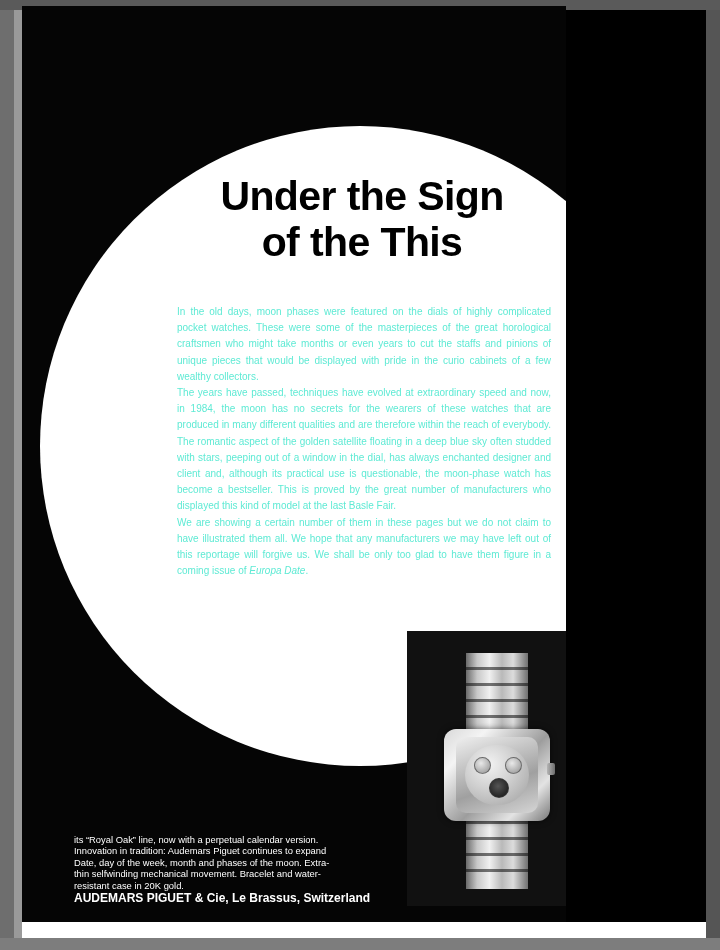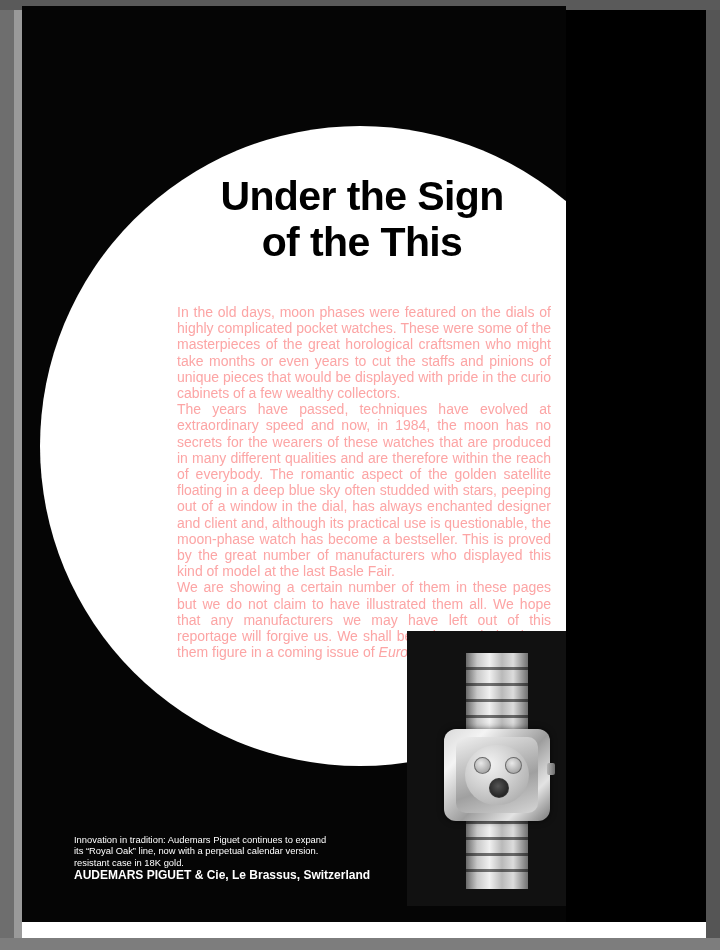--- a/index.html
+++ b/index.html
@@ -87,22 +87,22 @@
     line-height: 1.12;
     letter-spacing: -0.6px;
   }
   .headline .l2 { display: block; }
 
   .body-text {
     position: absolute;
     left: 155px;
     top: 298px;
     width: 374px;
-    color: #fca5a5;
-    font-size: 14px;
+    color: #5eead4;
+    font-size: 10px;
     line-height: 16.2px;
     text-align: justify;
   }
   .body-text p { margin: 0; }
   .body-text em { font-style: italic; }
 
   
   .photo {
     position: absolute;
     left: 385px;
@@ -245,23 +245,25 @@
               <div class="subdial sd2"></div>
               <div class="subdial sd3"></div>
             </div>
           </div>
         </div>
         <div class="crown"></div>
       </div>
     </div>
 
     <div class="caption">
+      <p>its “Royal Oak” line, now with a perpetual calendar version.</p>
       <p>Innovation in tradition: Audemars Piguet continues to expand</p>
-      <p>its “Royal Oak” line, now with a perpetual calendar version.</p>
-      <p>resistant case in 18K gold.</p>
+      <p>Date, day of the week, month and phases of the moon. Extra-</p>
+      <p>thin selfwinding mechanical movement. Bracelet and water-</p>
+      <p>resistant case in 20K gold.</p>
       <p class="brand">AUDEMARS PIGUET &amp; Cie, Le Brassus, Switzerland</p>
     </div>
 
   </div>
 
   <div class="white-strip"></div>
 
 </div>
 
 </body></html>

